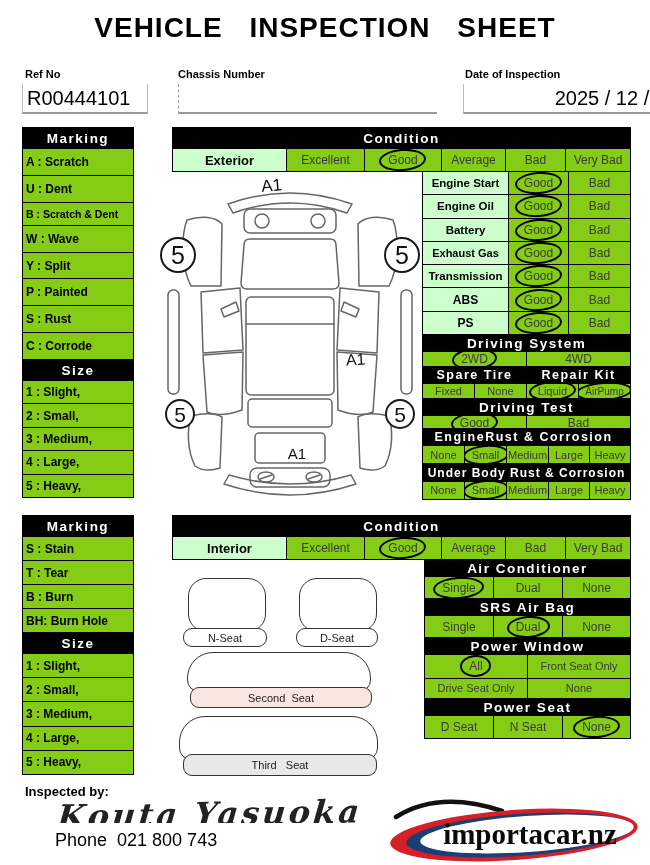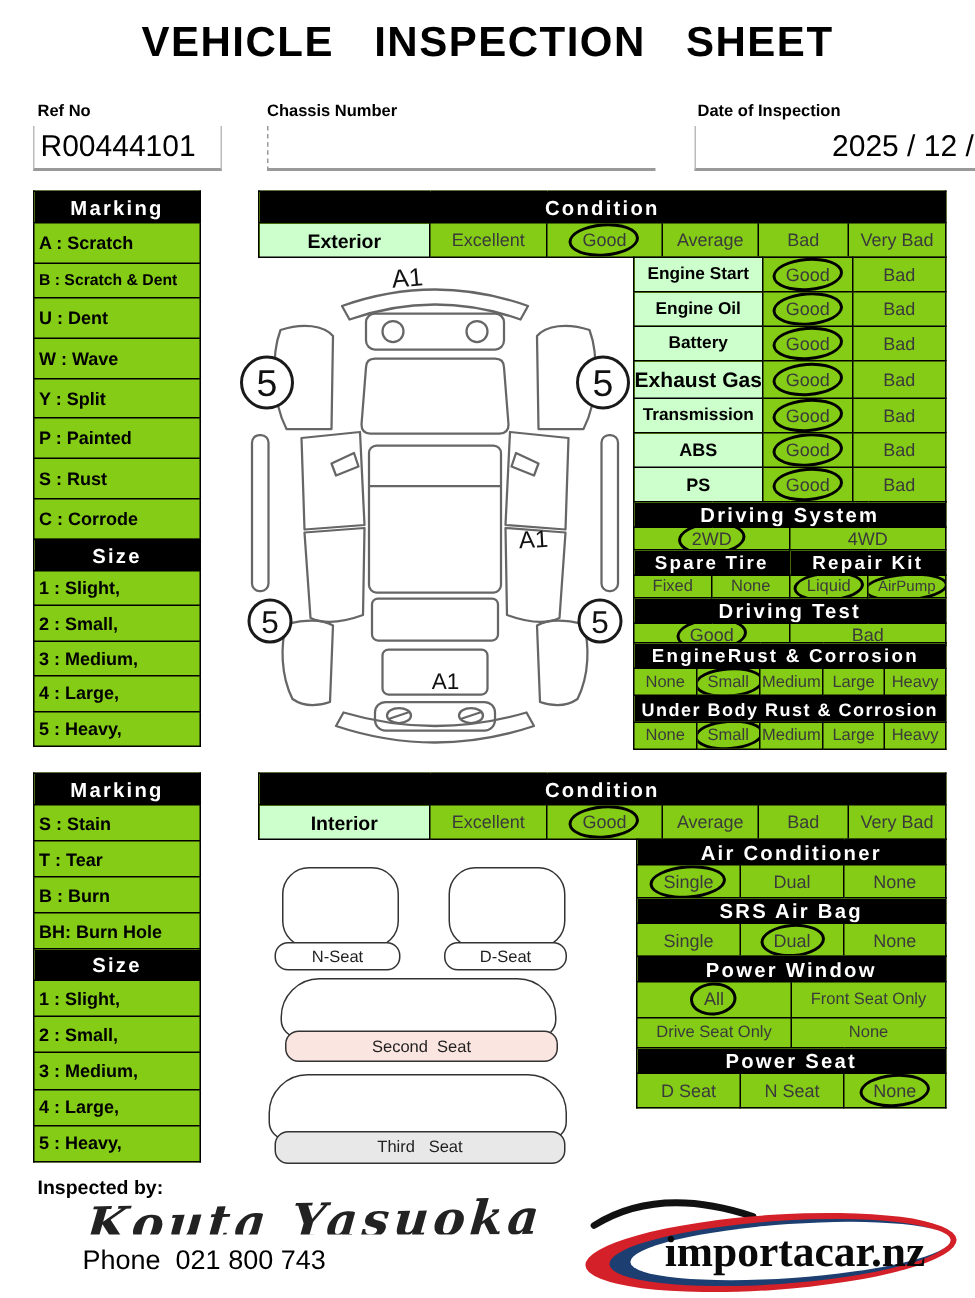--- a/index.html
+++ b/index.html
@@ -77,24 +77,24 @@
 
   <table class="tb legend" style="left:22px;top:127px;width:112px;height:233px;">
     <tbody>
         <tr style="height:21px;">
           <th class="bar">Marking</th>
         </tr>
     <tr>
           <td>A : Scratch</td>
         </tr>
     <tr>
+          <td>U : Dent</td>
+        </tr>
+    <tr>
           <td class="fit">B : Scratch &amp; Dent</td>
-        </tr>
-    <tr>
-          <td>U : Dent</td>
         </tr>
     <tr>
           <td>W : Wave</td>
         </tr>
     <tr>
           <td>Y : Split</td>
         </tr>
     <tr>
           <td>P : Painted</td>
         </tr>
@@ -170,21 +170,21 @@
       <td class="green" style="font-size:11.5px;">Engine Oil</td>
       <td class="opt"><span class="circ circled">Good</span></td>
       <td class="opt"><span class="circ">Bad</span></td>
     </tr>
     <tr>
       <td class="green" style="font-size:11.5px;">Battery</td>
       <td class="opt"><span class="circ circled">Good</span></td>
       <td class="opt"><span class="circ">Bad</span></td>
     </tr>
     <tr>
-      <td class="green" style="font-size:14px;margin-left:44px;">Exhaust Gas</td>
+      <td class="green" style="font-size:11px;margin-left:44px;">Exhaust Gas</td>
       <td class="opt"><span class="circ circled">Good</span></td>
       <td class="opt"><span class="circ">Bad</span></td>
     </tr>
     <tr>
       <td class="green" style="font-size:11.5px;">Transmission</td>
       <td class="opt"><span class="circ circled">Good</span></td>
       <td class="opt"><span class="circ">Bad</span></td>
     </tr>
     <tr>
       <td class="green">ABS</td>

